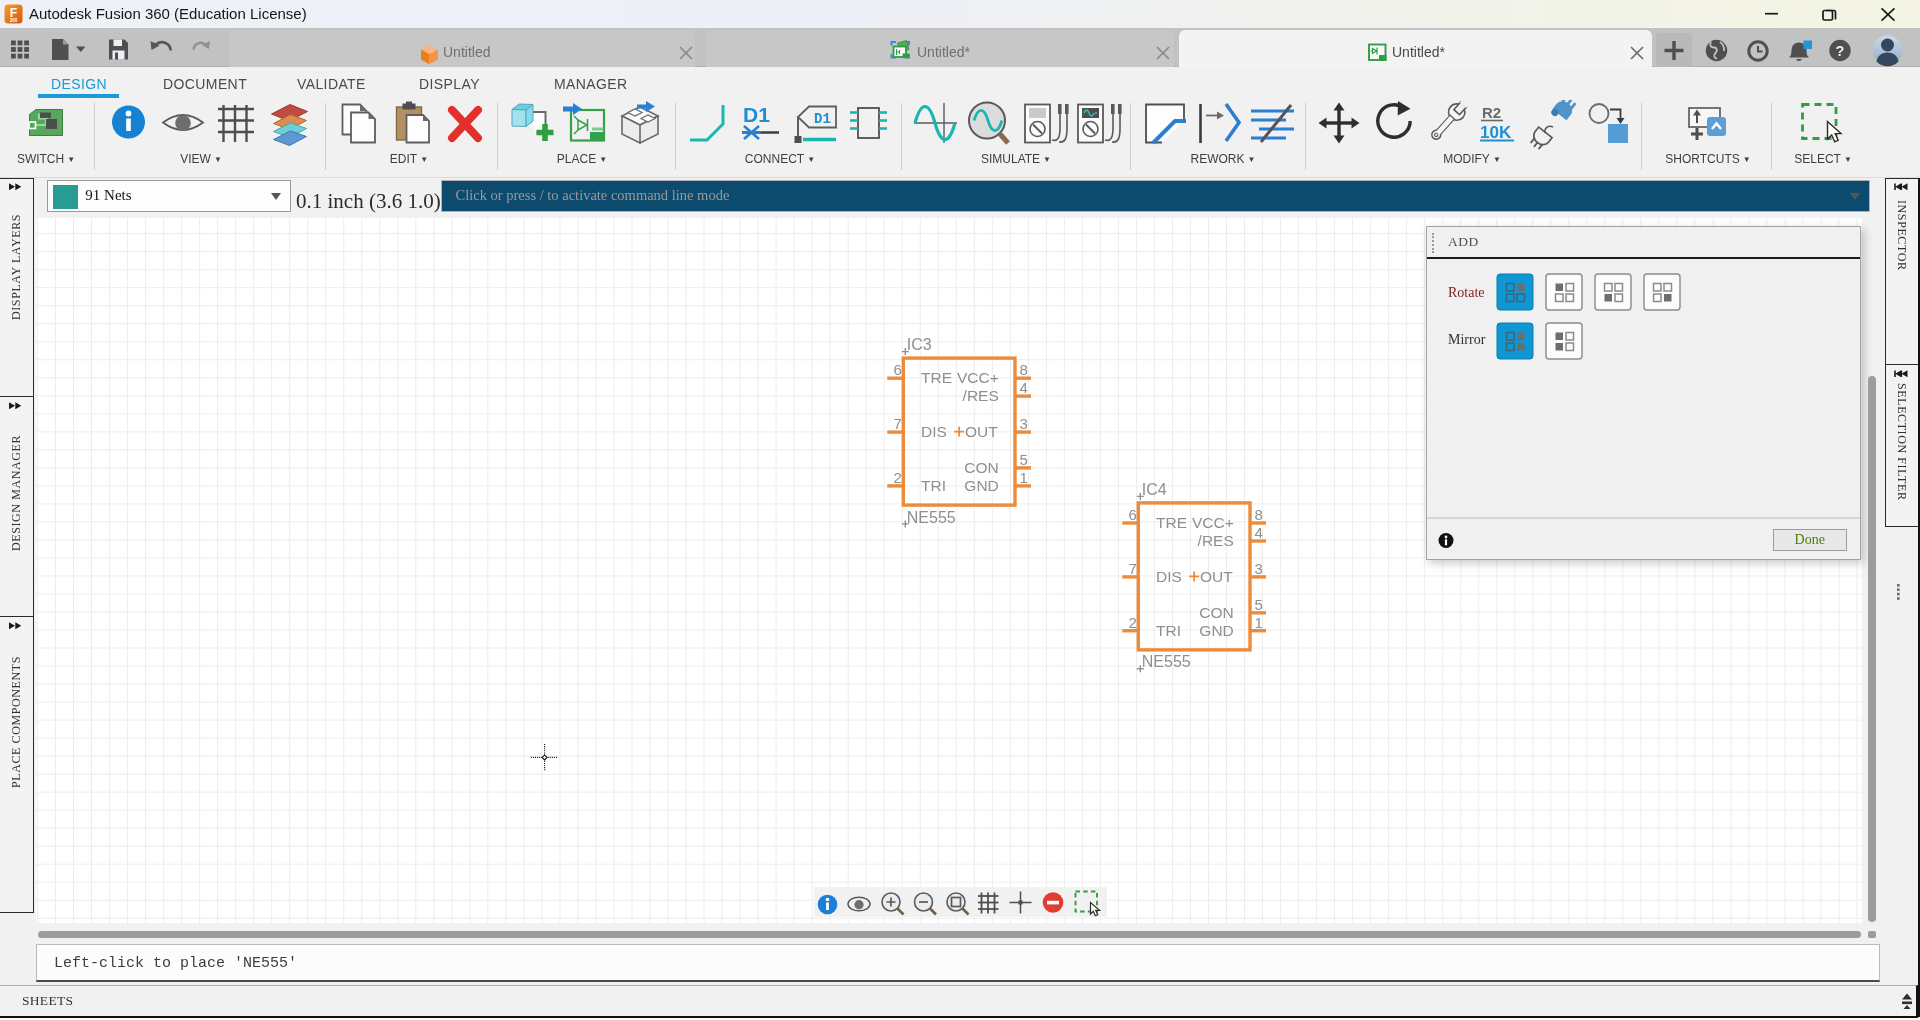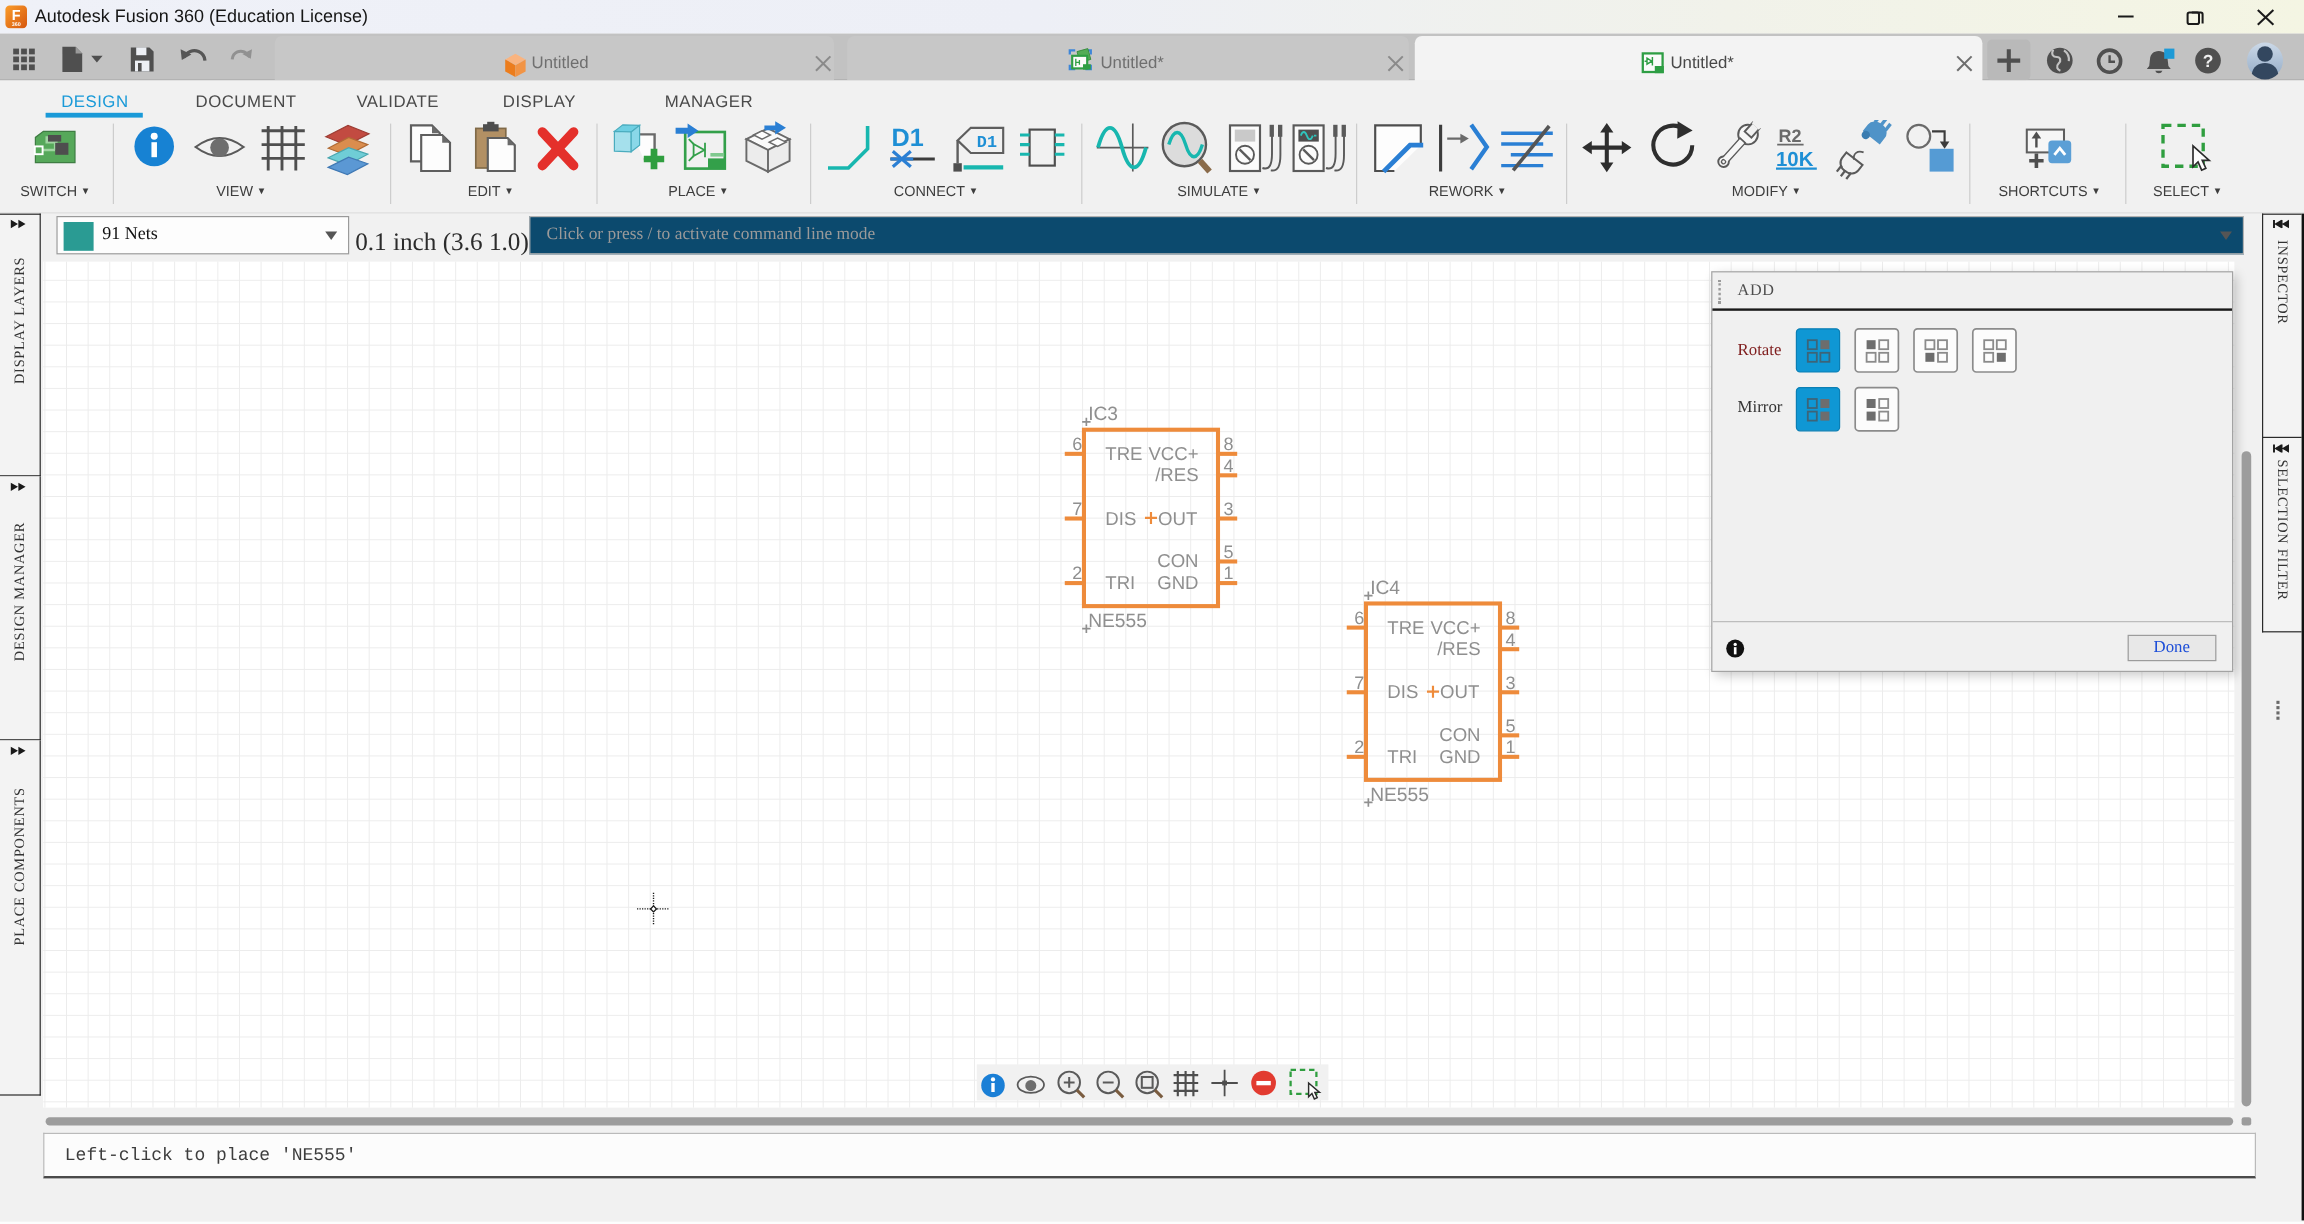--- a/index.html
+++ b/index.html
@@ -554,21 +554,21 @@
       <rect x="139" y="105.5" width="7.5" height="7.5" fill="none" stroke="#8b8b8b" stroke-width="1.5"></rect>
       <rect x="128.5" y="116" width="7.5" height="7.5" fill="#6d6d6d"></rect>
       <rect x="139" y="116" width="7.5" height="7.5" fill="none" stroke="#8b8b8b" stroke-width="1.5"></rect>
     </g>
     <line x1="0" y1="291" x2="433" y2="291" stroke="#bdbdbd" stroke-width="1"></line>
     <circle cx="19" cy="313.5" r="7.5" fill="#111"></circle>
     <circle cx="19" cy="310" r="1.4" fill="#fff"></circle>
     <rect x="17.9" y="312.3" width="2.2" height="6" fill="#fff"></rect>
   </svg>
   <div class="abs" style="left:345.5px;top:302px;width:74.5px;height:22px;background:#e8e8e8;border:1px solid #9c9c9c;text-align:center">
-    <span class="serif" style="font-size:14px;color:#1d4ed8;line-height:20px">Done</span>
+    <span class="serif" style="font-size:14px;color:#4d7c0f;line-height:20px">Done</span>
   </div>
 </div>
 <div class="abs" style="left:0;top:178px;width:33.5px;height:219px;background:#f3f3f3;border:1.5px solid #2a2a2a;border-left:none"></div>
 <div class="abs" style="left:0;top:397px;width:33.5px;height:220px;background:#f3f3f3;border:1.5px solid #2a2a2a;border-left:none;border-top:none"></div>
 <div class="abs" style="left:0;top:617px;width:33.5px;height:296px;background:#f3f3f3;border:1.5px solid #2a2a2a;border-left:none;border-top:none"></div>
 <svg class="abs" style="left:0;top:178px" width="34" height="740" viewBox="0 0 34 740">
   <g fill="#1a1a1a">
     <path d="M9 5.2 l6 3.5 -6 3.5 Z M15.3 5.2 l6 3.5 -6 3.5 Z"></path>
     <path d="M9 224.2 l6 3.5 -6 3.5 Z M15.3 224.2 l6 3.5 -6 3.5 Z"></path>
     <path d="M9 444.2 l6 3.5 -6 3.5 Z M15.3 444.2 l6 3.5 -6 3.5 Z"></path>
@@ -593,14 +593,22 @@
 </svg>
 <div class="vtextR" style="left:1894px;top:200px;height:80px">INSPECTOR</div>
 <div class="vtextR" style="left:1894px;top:383px;height:125px">SELECTION FILTER</div>
 <div class="abs" style="left:1917.5px;top:178px;width:2.5px;height:839px;background:#111"></div>
 <div class="abs" style="left:1868px;top:376px;width:7.5px;height:546px;background:#9c9c9c;border-radius:4px"></div>
 <div class="abs" style="left:38px;top:930.5px;width:1822.5px;height:7.3px;background:#9c9c9c;border-radius:4px"></div>
 <div class="abs" style="left:1868px;top:930.5px;width:7.5px;height:7.3px;background:#9c9c9c;border-radius:2px"></div>
 <div class="abs" style="left:36px;top:943.5px;width:1844px;height:38px;background:#fcfcfc;border:1px solid #bababa;border-bottom:2px solid #4a4a4a">
   <span class="mono abs" style="left:17px;top:10px;font-size:15px;color:#3d3d3d">Left-click to place 'NE555'</span>
 </div>
+<div class="abs" style="left:0;top:985px;width:1918px;height:32.5px;background:#f1f1f1;border-top:1px solid #ababab;border-bottom:2.5px solid #111;border-right:2px solid #111">
+  <span class="serif abs" style="left:22px;top:7px;font-size:13.5px;color:#333;letter-spacing:.3px">SHEETS</span>
+  <svg class="abs" style="left:1898px;top:6px" width="18" height="18" viewBox="0 0 18 18">
+    <path d="M9 1.5 l5 6 h-10 Z" fill="#2e2e2e"></path>
+    <rect x="4" y="9.5" width="10" height="2.6" fill="#2e2e2e"></rect>
+    <path d="M9 13 l3.5 4 h-7 Z" fill="#2e2e2e"></path>
+  </svg>
+</div>
 </div>
 <div class="abs" style="left:0;top:1017.5px;width:1920px;height:2.5px;background:#fdfdfd"></div>
 
 </body></html>

